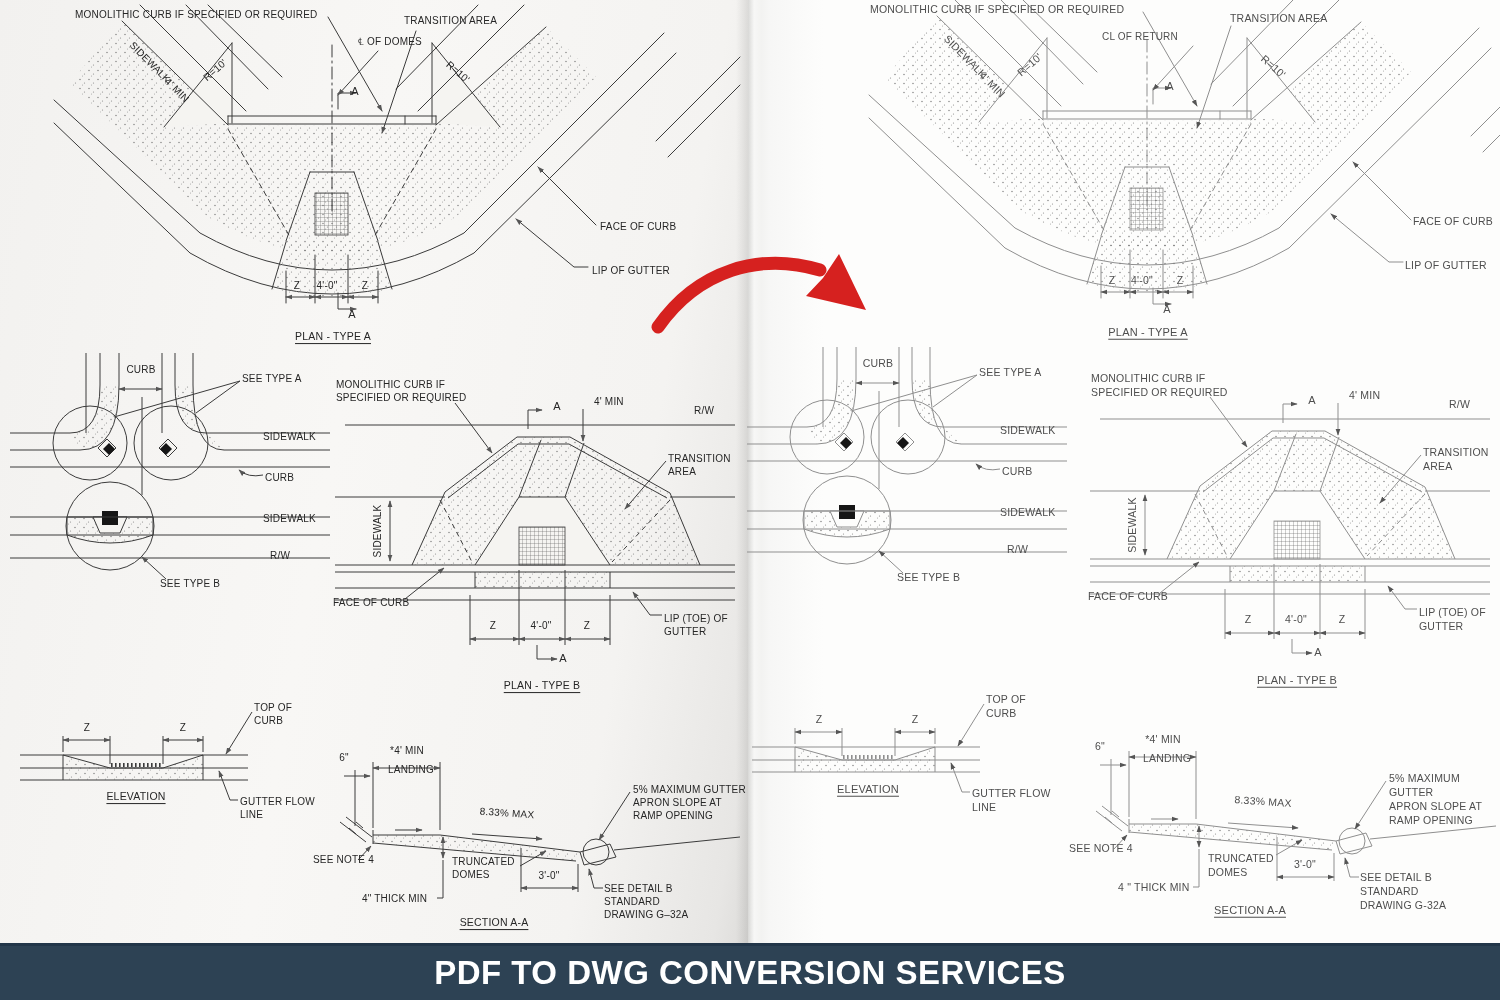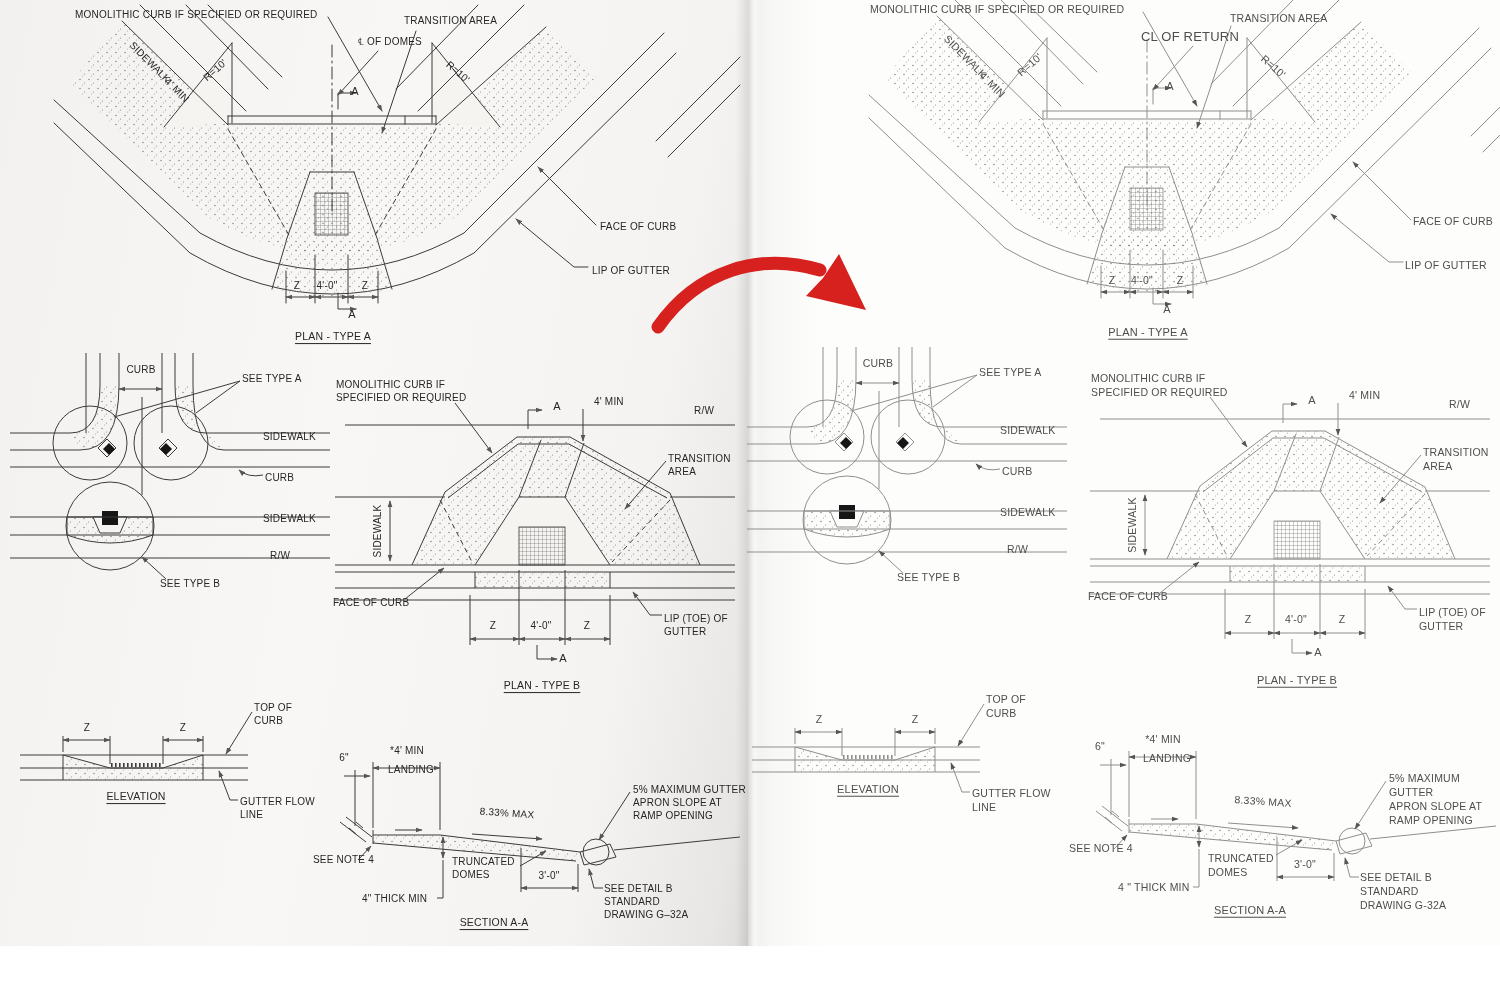--- a/index.html
+++ b/index.html
@@ -265,21 +265,21 @@
       <div class="lbl" style="left: 362px; top: 892px; font-size: 10px; color: rgb(38, 38, 38);">4" THICK MIN</div>
       <div class="lbl" style="left: 604px; top: 882px; font-size: 10px; color: rgb(38, 38, 38);">SEE DETAIL B
 STANDARD
 DRAWING G–32A</div>
       <div class="lbl ac ul" style="left: 494px; top: 923px; font-size: 10.5px; color: rgb(38, 38, 38); transform: translate(-50%, -50%);">SECTION A-A</div>
       <div class="lbl" style="left: 870px; top: 3px; font-size: 10.5px; color: rgb(78, 78, 78);">MONOLITHIC CURB IF SPECIFIED OR REQUIRED</div>
       <div class="lbl ac" style="left: 965px; top: 57px; font-size: 10.5px; color: rgb(78, 78, 78); transform: translate(-50%, -50%) rotate(45deg);">SIDEWALK</div>
       <div class="lbl ac" style="left: 992px; top: 85px; font-size: 10.5px; color: rgb(78, 78, 78); transform: translate(-50%, -50%) rotate(45deg);">4' MIN</div>
       <div class="lbl ac" style="left: 1030px; top: 65px; font-size: 10.5px; color: rgb(78, 78, 78); transform: translate(-50%, -50%) rotate(-41deg);">R=10'</div>
       <div class="lbl ac" style="left: 1273px; top: 67px; font-size: 10.5px; color: rgb(78, 78, 78); transform: translate(-50%, -50%) rotate(41deg);">R=10'</div>
-      <div class="lbl ac" style="left: 1190px; top: 37px; font-size: 13px; color: rgb(78, 78, 78); transform: translate(-50%, -50%);">CL OF RETURN</div>
+      <div class="lbl ac" style="left: 1140px; top: 37px; font-size: 10px; color: rgb(78, 78, 78); transform: translate(-50%, -50%);">CL OF RETURN</div>
       <div class="lbl ac" style="left: 1170px; top: 86px; font-size: 11px; color: rgb(78, 78, 78); transform: translate(-50%, -50%);">A</div>
       <div class="lbl" style="left: 1230px; top: 12px; font-size: 10.5px; color: rgb(78, 78, 78);">TRANSITION AREA</div>
       <div class="lbl" style="left: 1413px; top: 215px; font-size: 10.5px; color: rgb(78, 78, 78);">FACE OF CURB</div>
       <div class="lbl" style="left: 1405px; top: 259px; font-size: 10.5px; color: rgb(78, 78, 78);">LIP OF GUTTER</div>
       <div class="lbl ac" style="left: 1112px; top: 281px; font-size: 10.5px; color: rgb(78, 78, 78); transform: translate(-50%, -50%);">Z</div>
       <div class="lbl ac" style="left: 1142px; top: 281px; font-size: 10.5px; color: rgb(78, 78, 78); transform: translate(-50%, -50%);">4'-0"</div>
       <div class="lbl ac" style="left: 1180px; top: 281px; font-size: 10.5px; color: rgb(78, 78, 78); transform: translate(-50%, -50%);">Z</div>
       <div class="lbl ac" style="left: 1167px; top: 309px; font-size: 11px; color: rgb(78, 78, 78); transform: translate(-50%, -50%);">A</div>
       <div class="lbl ac ul" style="left: 1148px; top: 332px; font-size: 11px; color: rgb(78, 78, 78); transform: translate(-50%, -50%);">PLAN - TYPE A</div>
       <div class="lbl ac" style="left: 878px; top: 364px; font-size: 10.5px; color: rgb(78, 78, 78); transform: translate(-50%, -50%);">CURB</div>
@@ -323,13 +323,16 @@
       <div class="lbl" style="left: 1208px; top: 852px; font-size: 10.5px; color: rgb(78, 78, 78);">TRUNCATED
 DOMES</div>
       <div class="lbl ac" style="left: 1305px; top: 865px; font-size: 10.5px; color: rgb(78, 78, 78); transform: translate(-50%, -50%);">3'-0"</div>
       <div class="lbl" style="left: 1118px; top: 881px; font-size: 10.5px; color: rgb(78, 78, 78);">4 " THICK MIN</div>
       <div class="lbl" style="left: 1360px; top: 871px; font-size: 10.5px; color: rgb(78, 78, 78);">SEE DETAIL B
 STANDARD
 DRAWING G-32A</div>
       <div class="lbl ac ul" style="left: 1250px; top: 910px; font-size: 11px; color: rgb(78, 78, 78); transform: translate(-50%, -50%);">SECTION A-A</div>
     </div>
 
+  <div class="banner">
+    <span>PDF TO DWG CONVERSION SERVICES</span>
+  </div>
 </div>
 
 </body></html>

